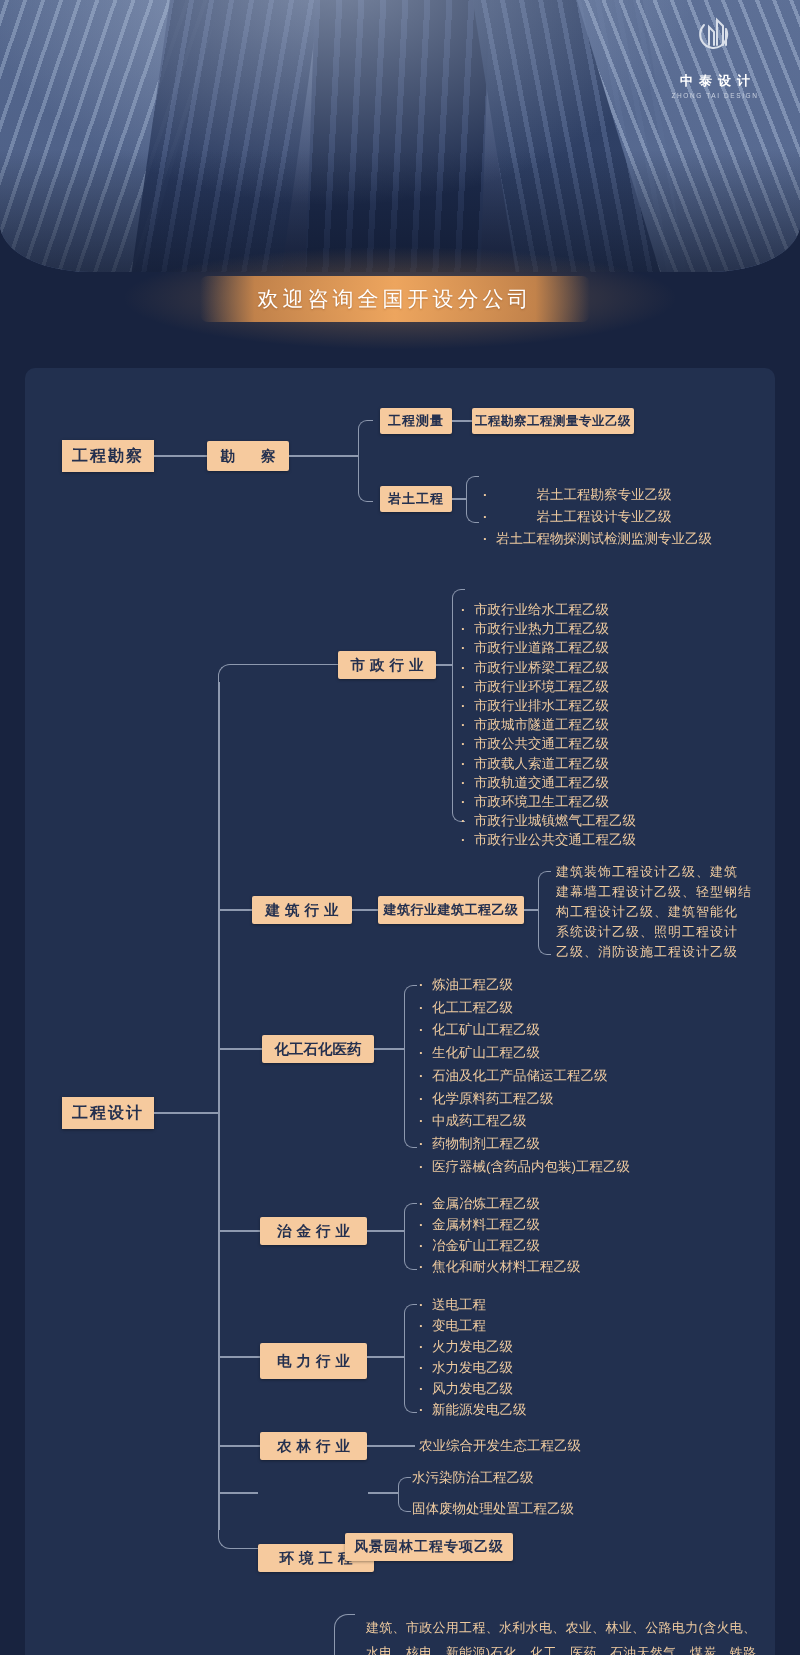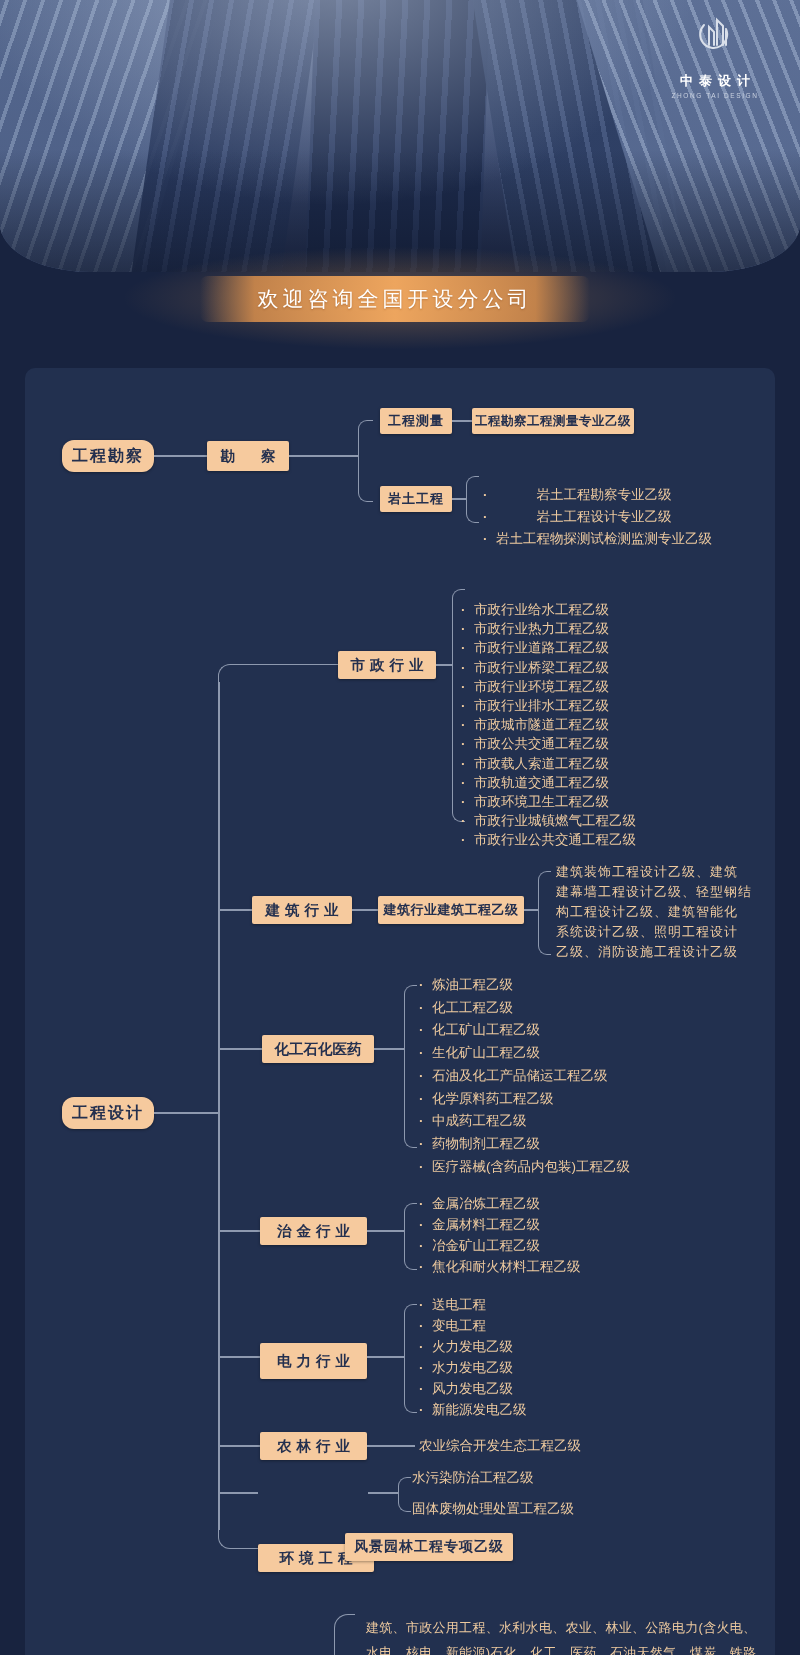--- a/index.html
+++ b/index.html
@@ -30,21 +30,21 @@
   .glow{position:absolute;left:120px;top:246px;width:560px;height:104px;
         background:radial-gradient(ellipse at 50% 50%,rgba(238,166,92,.35),rgba(238,166,92,0) 70%);}
   .ribbon{position:absolute;left:200px;top:276px;width:390px;height:46px;display:flex;align-items:center;justify-content:center;border-radius:8px;
         background:linear-gradient(90deg,rgba(217,143,76,0) 0%,rgba(217,143,76,.85) 14%,#eda55e 50%,rgba(217,143,76,.85) 86%,rgba(217,143,76,0) 100%);}
   .ribbon span{color:#ffffff;font-size:21px;letter-spacing:4px;text-shadow:0 1px 2px rgba(120,60,20,.4);white-space:nowrap;}
 
   
   .panel{position:absolute;left:25px;top:368px;width:750px;height:1300px;background:#22304f;border-radius:10px;}
   .node{position:absolute;background:#f6ca9e;color:#24304f;font-weight:bold;border-radius:2px;
         display:flex;align-items:center;justify-content:center;white-space:nowrap;box-shadow:0 1px 3px rgba(0,0,0,.35);}
-  .root{font-size:16px;letter-spacing:2px;border-radius:12px;}
+  .root{font-size:16px;letter-spacing:2px;border-radius:0;}
   .big{font-size:14.5px;}
   .sp{letter-spacing:5px;text-indent:5px;}
   .sp-wide{letter-spacing:26px;text-indent:26px;}
   .small{font-size:13px;letter-spacing:1px;}
   .cert{font-size:12.5px;letter-spacing:.5px;}
   .cert2{font-size:13px;letter-spacing:.5px;}
   .land{font-size:14px;letter-spacing:1px;}
 
   
   .line{position:absolute;background:#8e99af;}

